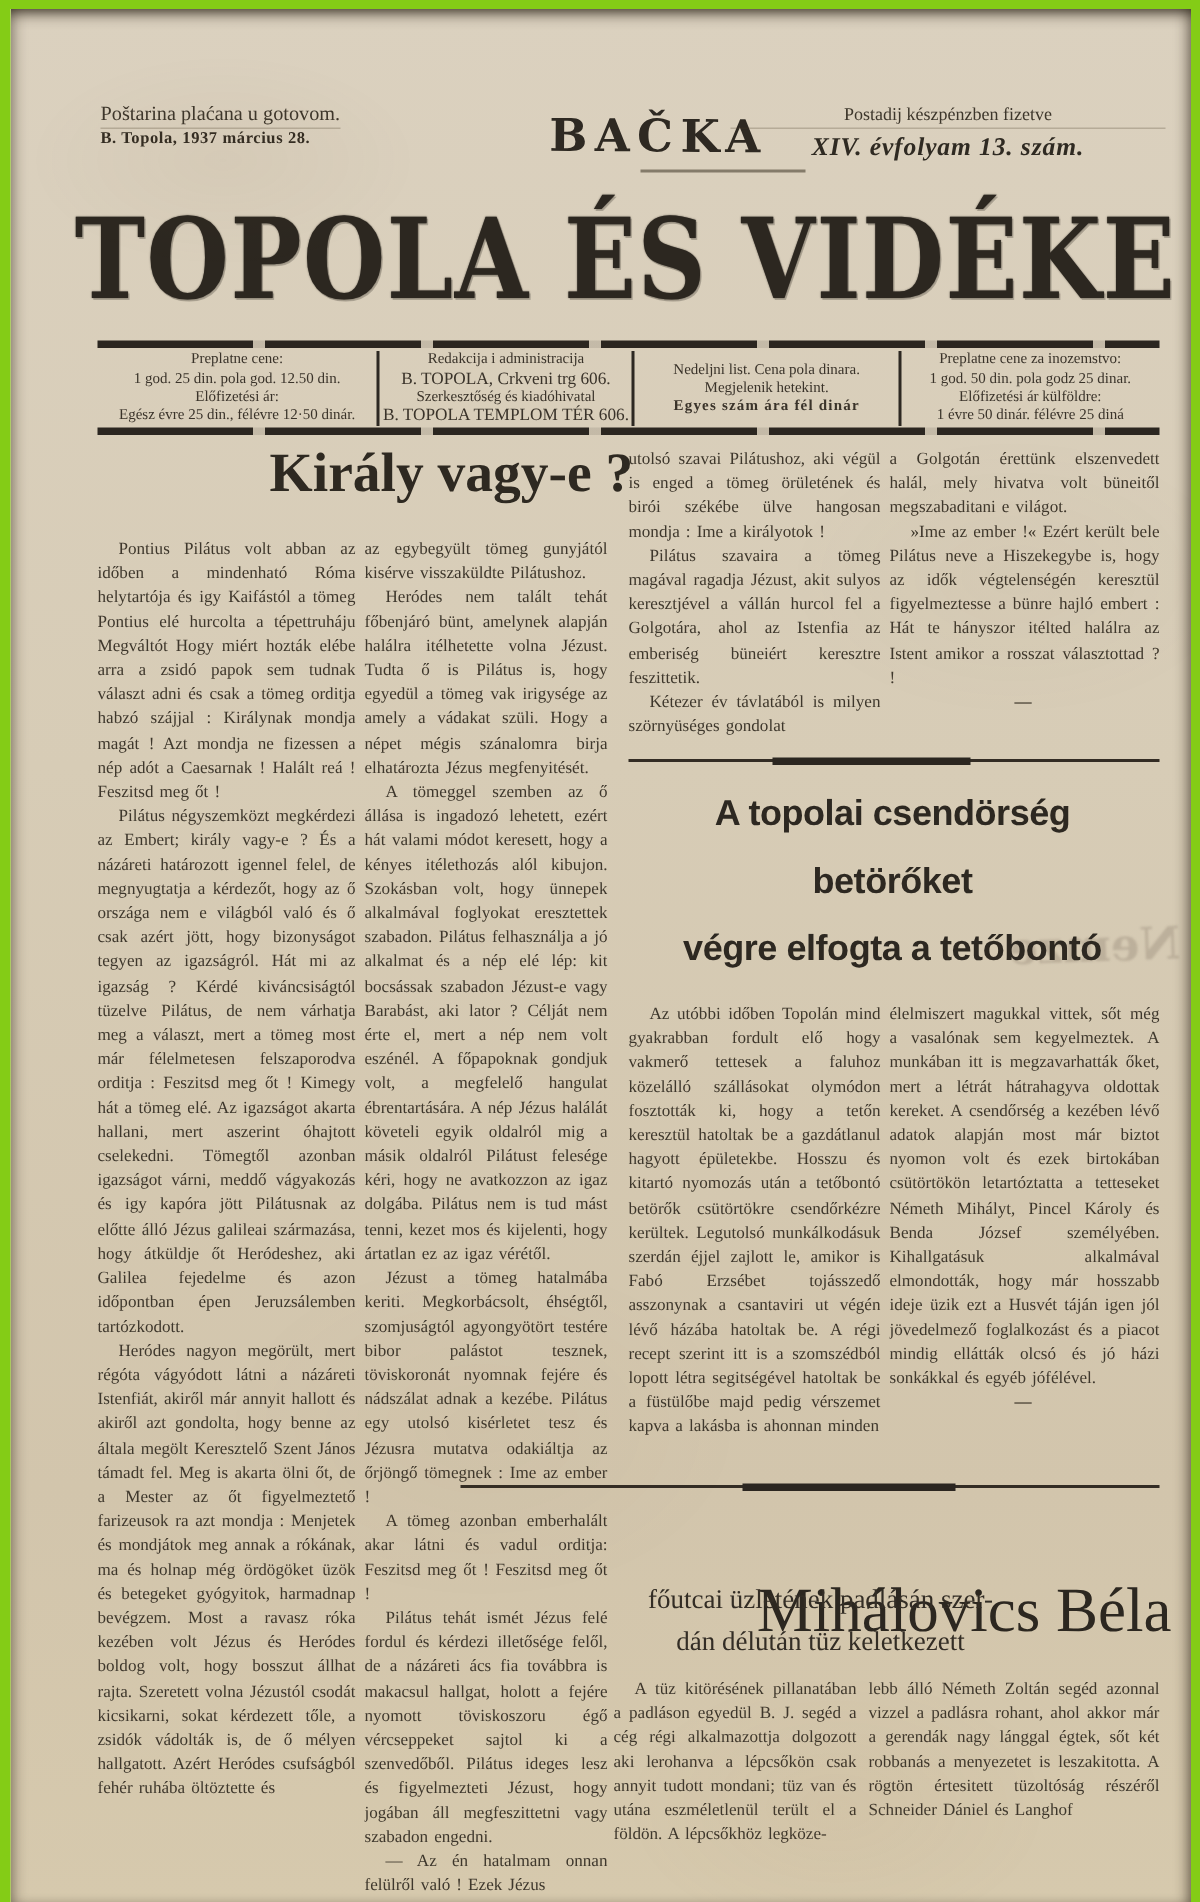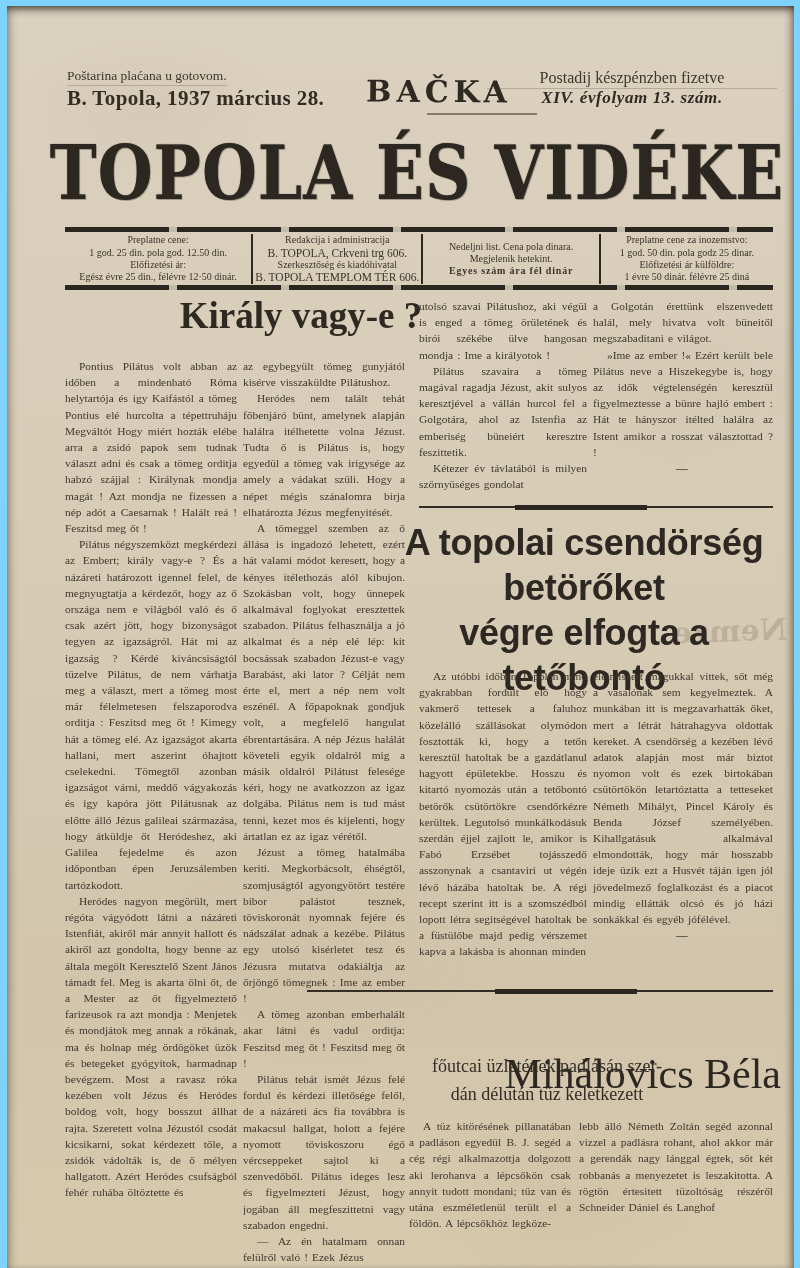--- a/index.html
+++ b/index.html
@@ -1,38 +1,38 @@
 <!DOCTYPE html>
 <html><head>
 <meta charset="utf-8">
 <style>
   html,body{margin:0;padding:0;background:#362f27;}
-  .stage{position:relative;width:800px;height:1268px;overflow:hidden;background:#7dd3fc;
+  .stage{position:relative;width:800px;height:1268px;overflow:hidden;background:#84cc16;
          font-family:"Liberation Serif", serif;}
   .paper{position:absolute;left:7px;top:6px;right:6px;bottom:0;
          background:linear-gradient(180deg,#dbd1bf 0%,#d7ccb6 40%,#d2c5ac 78%,#d6c9ad 100%);
          box-shadow:inset -7px 0 9px -5px rgba(40,30,18,.6),
                     inset 7px 0 9px -5px rgba(40,30,18,.45),
                     inset 0 9px 10px -7px rgba(30,22,12,.85);}
   .paper::after{content:"";position:absolute;inset:0;pointer-events:none;opacity:.5;
          background:radial-gradient(220px 120px at 18% 8%,rgba(120,95,60,.10),transparent 60%),
                     radial-gradient(260px 160px at 85% 30%,rgba(120,95,60,.08),transparent 60%),
                     radial-gradient(300px 200px at 40% 75%,rgba(130,100,60,.07),transparent 60%),
                     radial-gradient(240px 150px at 70% 95%,rgba(150,110,70,.10),transparent 60%);}
   .ink{color:#373026;}
   .abs{position:absolute;}
 
   
   .tl1{left:60px;top:62px;font-size:13.5px;color:#3d362b;}
   .tl1 .u{display:block;border-bottom:1px solid rgba(70,58,40,.25);padding-bottom:1px;}
-  .tl2{left:60px;top:80px;font-size:21px;font-weight:bold;color:#332c22;letter-spacing:.4px;}
+  .tl2{left:60px;top:80px;font-size:11px;font-weight:bold;color:#332c22;letter-spacing:.4px;}
   .tcenter{left:352px;top:68px;width:160px;text-align:center;font-family:"DejaVu Serif",serif;
            font-size:30px;font-weight:bold;letter-spacing:5px;color:#2e2922;transform:rotate(.4deg);}
   .tcu{left:420px;top:107px;width:110px;height:2px;background:rgba(62,52,38,.55);}
-  .tr1{left:480px;top:63px;width:290px;text-align:center;font-size:16px;color:#3d362b;
+  .tr1{left:480px;top:63px;width:290px;text-align:center;font-size:12px;color:#3d362b;
        border-bottom:1px solid rgba(70,58,40,.25);padding-bottom:1px;}
   .tr2{left:478px;top:82px;width:294px;text-align:center;font-size:17px;font-weight:bold;
        color:#2f2a22;letter-spacing:.6px;font-style:italic;}
 
   
   .masthead{left:52px;top:110px;width:716px;height:96px;display:flex;align-items:center;
             justify-content:center;font-family:"DejaVu Serif",serif;font-weight:bold;
             font-size:63px;letter-spacing:1px;color:#2c2720;transform:scaleY(1.18);
             transform-origin:top;white-space:nowrap;
             text-shadow:0 0 1px rgba(44,39,32,.8),1px 1px 0 rgba(44,39,32,.25);}
@@ -54,22 +54,22 @@
   .col p{margin:0;text-indent:14px;}
   .col p.cont{text-indent:0;}
   .endmark{text-align:center;text-indent:0 !important;font-weight:bold;letter-spacing:2px;}
 
   .h-kiraly{left:104px;top:288px;width:380px;text-align:center;font-weight:bold;
             font-size:37px;color:#2e2921;font-family:"Liberation Serif",serif;}
 
   .rule{position:absolute;background:#332c24;}
   .rule .thick{position:absolute;top:-1.5px;height:5px;background:#2b2620;}
 
-  .h-csend{left:395px;top:514px;width:364px;text-align:center;font-family:"Liberation Sans",sans-serif;
-           font-weight:bold;font-size:36px;line-height:45px;color:#2d2821;letter-spacing:-.3px;}
+  .h-csend{left:406px;top:514px;width:364px;text-align:center;font-family:"Liberation Sans",sans-serif;
+           font-weight:bold;font-size:24px;line-height:45px;color:#2d2821;letter-spacing:-.3px;}
   .h-mih{left:306px;top:1044px;width:468px;text-align:right;font-family:"Liberation Serif",serif;
          font-weight:normal;font-size:42px;color:#2c2720;}
   .sub-mih{left:296px;top:1046px;width:488px;text-align:center;font-family:"Liberation Serif",serif;
            font-size:18px;line-height:28px;color:#332d25;}
 
   .ghost{left:640px;top:608px;width:140px;font-family:"DejaVu Serif",serif;font-weight:bold;
          font-size:30px;color:rgba(70,58,42,.18);transform:scaleX(-1) rotate(2deg);
          filter:blur(.6px);pointer-events:none;}
 </style>
 </head>

